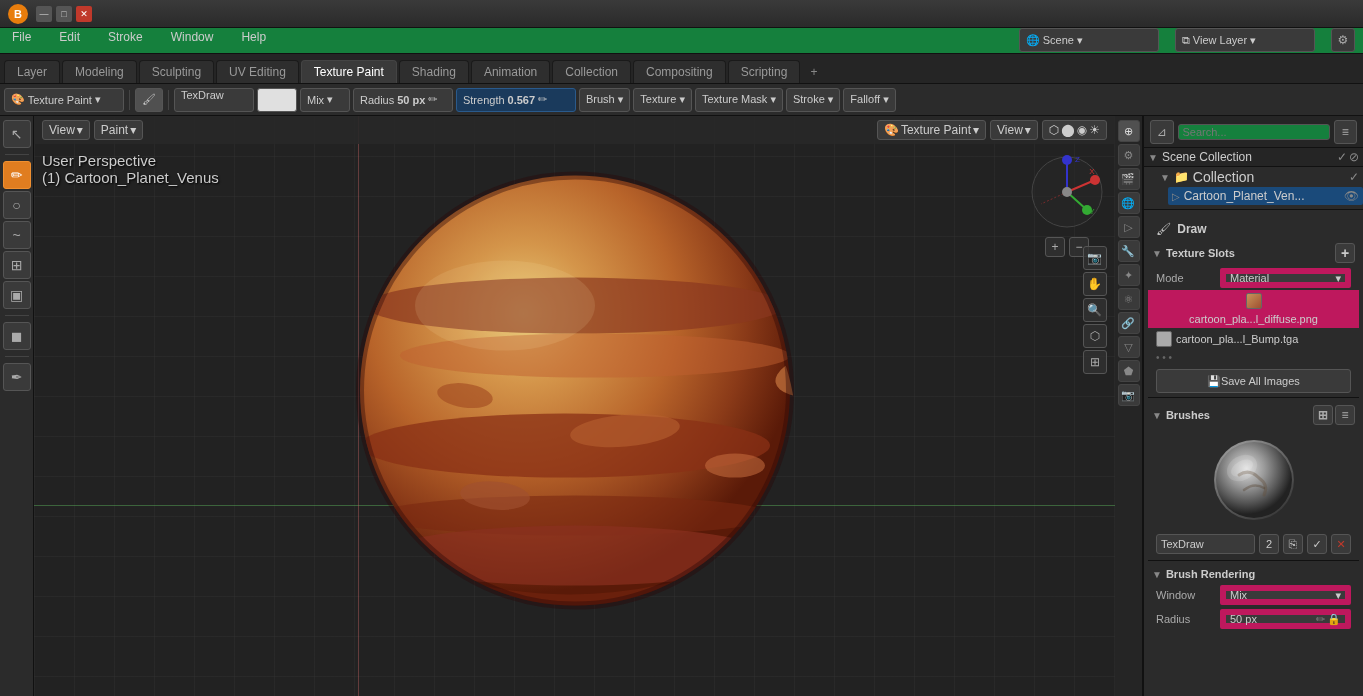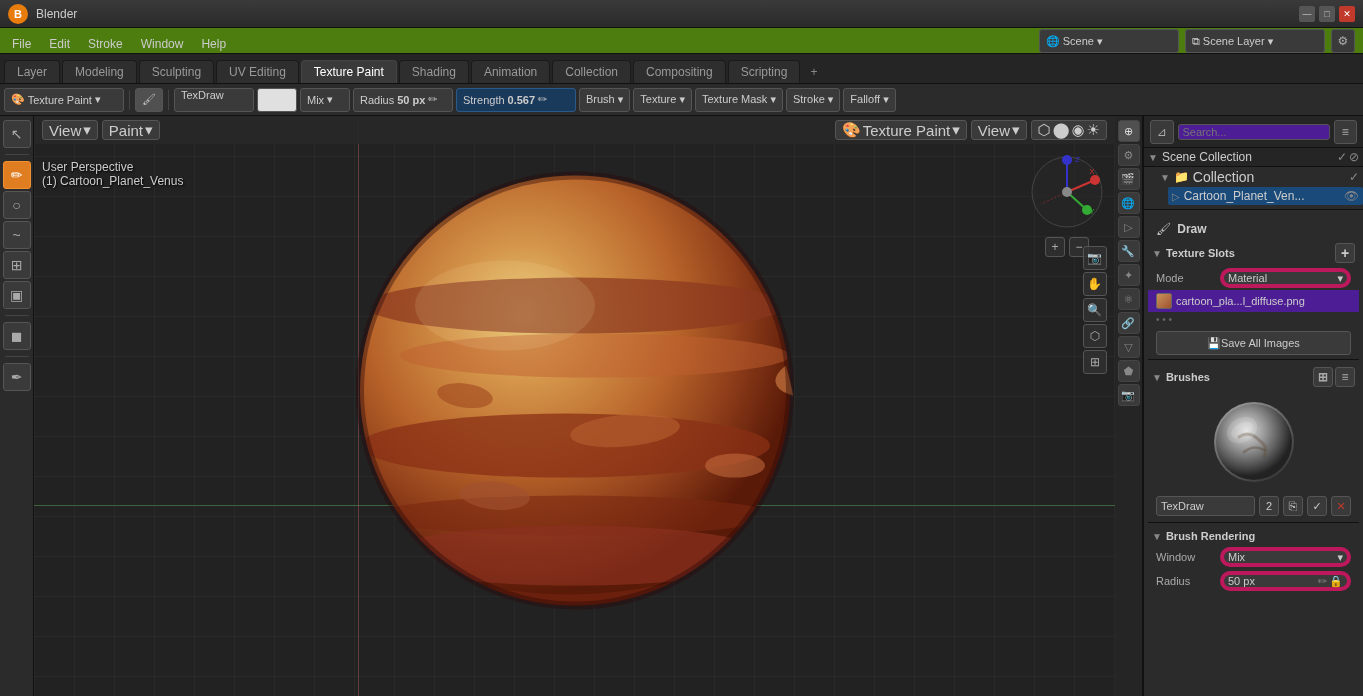--- a/index.html
+++ b/index.html
@@ -40,26 +40,26 @@
       font-size: 9px;
       display: flex; align-items: center; justify-content: center;
     }
     #titlebar .win-minimize { background: #555; color: #ccc; }
     #titlebar .win-maximize { background: #555; color: #ccc; }
     #titlebar .win-close { background: #c0392b; color: #fff; }
 
     
     #menubar {
       height: 26px;
-      background: #4d7c0f;
-      display: flex;
-      align-items: flex-end;
+      background: #15803d;
+      display: flex;
+      align-items: flex-start;
       padding: 0 4px;
       border-bottom: 1px solid #111;
-      gap: 2px;
+      gap: 12px;
     }
     .menu-item {
       padding: 2px 8px;
       cursor: pointer;
       border-radius: 3px;
       font-size: 12px;
       color: #ccc;
     }
 
     
@@ -202,28 +202,28 @@
       z-index: 10;
     }
     .viewport-btn {
       height: 20px;
       padding: 0 6px;
       background: #3a3a3a;
       border: 1px solid #555;
       border-radius: 3px;
       color: #ccc;
       cursor: pointer;
+      font-size: 12px;
+      display: flex; align-items: center; gap: 2px;
+    }
+    #viewport-info {
+      position: absolute;
+      top: 36px; left: 8px;
+      color: #ccc;
       font-size: 15px;
-      display: flex; align-items: center; gap: 2px;
-    }
-    #viewport-info {
-      position: absolute;
-      top: 44px; left: 8px;
-      color: #ccc;
-      font-size: 12px;
       z-index: 10;
       text-shadow: 1px 1px 2px #000;
     }
 
     
     #planet-area {
       position: absolute;
       top: 0; left: 0; right: 0; bottom: 0;
       display: flex;
       align-items: center;
@@ -348,39 +348,39 @@
       align-items: center;
       padding: 2px 8px;
       gap: 4px;
       font-size: 11px;
     }
     .prop-label { color: #aaa; min-width: 60px; }
     .prop-value {
       flex: 1;
       height: 20px;
       background: #3a3a3a;
-      border: 4px solid #be185d;
-      border-radius: 10px;
+      border: 6px solid #be185d;
+      border-radius: 2px;
       color: #ccc;
       padding: 0 4px;
       display: flex; align-items: center;
       font-size: 11px;
     }
     .prop-value.mode-dropdown { cursor: pointer; }
 
     
     .texture-slot {
       display: flex;
       align-items: center;
       padding: 3px 8px;
       gap: 4px;
       cursor: pointer;
       font-size: 11px;
     }
-    .texture-slot.selected { background: #4c1d95; }
+    .texture-slot.selected { background: #be185d; flex-direction: column; }
     .texture-thumb {
       width: 16px; height: 16px;
       border-radius: 2px;
       border: 1px solid #666;
     }
     .texture-name { color: #ccc; font-size: 11px; }
 
     
     .save-all-btn {
       margin: 4px 8px;
@@ -528,21 +528,20 @@
       cursor: pointer;
       display: flex; align-items: center; justify-content: center;
       color: #aaa; font-size: 12px;
     }
   </style>
 </head>
 <body>
 
 <div id="titlebar">
   <div class="logo">B</div>
-  <span class="title-text">Blender</span>
   <div class="win-controls">
     <button class="win-btn win-minimize">—</button>
     <button class="win-btn win-maximize">□</button>
     <button class="win-btn win-close">✕</button>
   </div>
 </div>
 
 <div id="menubar">
   <div class="menu-item">File</div>
   <div class="menu-item">Edit</div>
@@ -550,21 +549,21 @@
   <div class="menu-item">Window</div>
   <div class="menu-item">Help</div>
   <div style="flex:1"></div>
   <div class="toolbar-dropdown" style="min-width:140px; margin-right:4px">
     <span>🌐</span>
     <span>Scene</span>
     <span>▾</span>
   </div>
   <div class="toolbar-dropdown" style="min-width:140px; margin-right:4px">
     <span>⧉</span>
-    <span>Scene Layer</span>
+    <span>View Layer</span>
     <span>▾</span>
   </div>
   <div class="rp-icon-btn" style="margin-right:4px">⚙</div>
 </div>
 
 <div id="tabbar">
   <div class="tab">Layer</div>
   <div class="tab">Modeling</div>
   <div class="tab">Sculpting</div>
   <div class="tab">UV Editing</div>
@@ -752,21 +751,21 @@
       <div class="rp-side-icon">🔗</div>
       <div class="rp-side-icon">▽</div>
       <div class="rp-side-icon">⬟</div>
       <div class="rp-side-icon">📷</div>
     </div>
 
     <div id="right-panel">
 
       <div id="right-panel-top">
         <div class="rp-icon-btn">⊿</div>
-        <input class="right-search" style="flex: 1 1 0%; height: 16px; background: #4c1d95; border: 1px solid rgb(85, 85, 85); border-radius: 3px; color: rgb(204, 204, 204); padding: 0px 4px; font-size: 11px;" placeholder="Search...">
+        <input class="right-search" style="flex: 1 1 0%; height: 16px; background: #15803d; border: 1px solid rgb(85, 85, 85); border-radius: 3px; color: rgb(204, 204, 204); padding: 0px 4px; font-size: 11px;" placeholder="Search...">
         <div class="rp-icon-btn">≡</div>
       </div>
 
       <div class="outliner-section-header">
         <span class="os-toggle">▼</span>
         <span>Scene Collection</span>
         <div class="os-icons">
           <span class="os-icon">✓</span>
           <span class="os-icon">⊘</span>
         </div>
@@ -804,20 +803,24 @@
           <span class="prop-label">Mode</span>
           <div class="prop-value mode-dropdown">
             <span>Material</span>
             <span style="margin-left:auto">▾</span>
           </div>
         </div>
 
         <div class="texture-slot selected">
           <div class="texture-thumb" style="background: linear-gradient(135deg, #c8945a, #a05030);"></div>
           <span class="texture-name">cartoon_pla...l_diffuse.png</span>
+        </div>
+        <div class="texture-slot">
+          <div class="texture-thumb" style="background: #aaaaaa;"></div>
+          <span class="texture-name">cartoon_pla...l_Bump.tga</span>
         </div>
         <div class="texture-slot" style="padding:2px 8px; color:#666; font-size:10px">
           <span>• • •</span>
         </div>
 
         <div class="save-all-btn">
           <span>💾</span>
           <span>Save All Images</span>
         </div>
 

